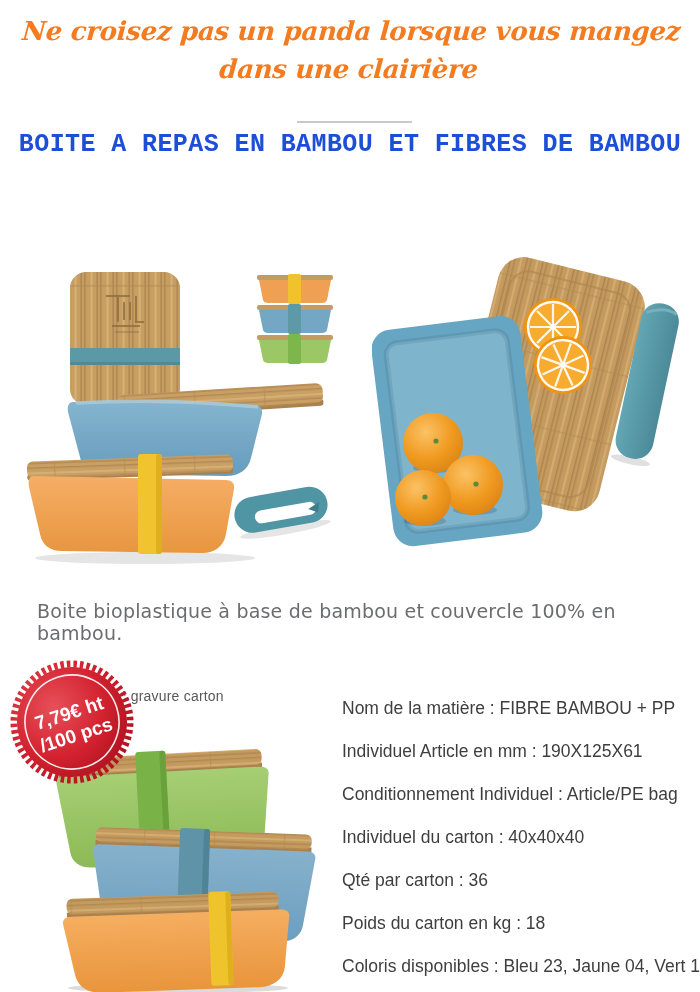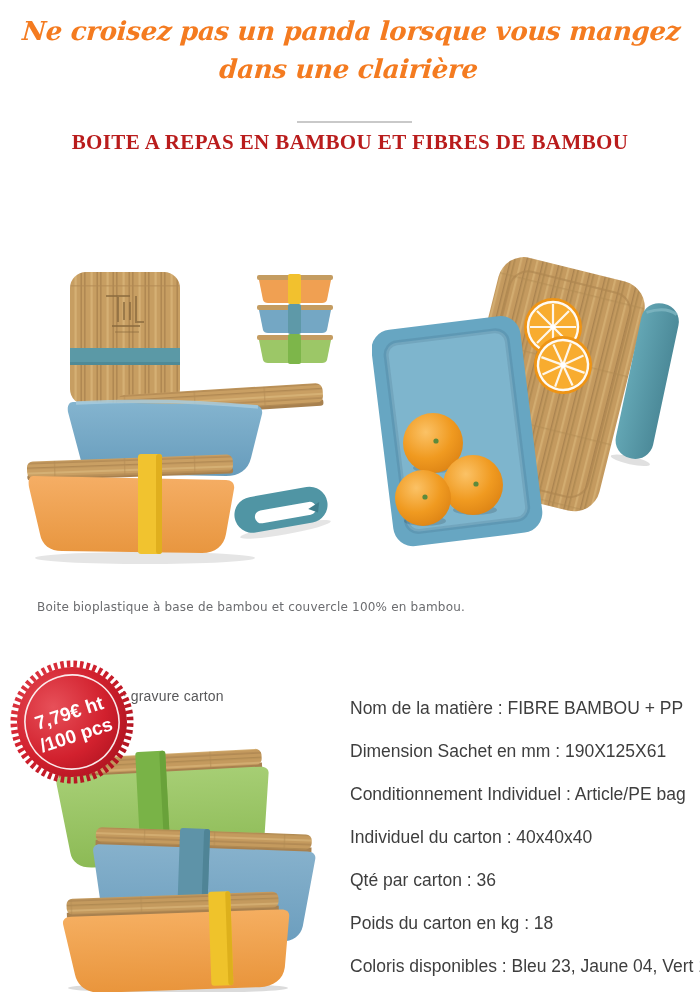--- a/index.html
+++ b/index.html
@@ -10,43 +10,43 @@
   
   .tagline {
     position:absolute; top:12px; left:0; width:700px; text-align:center;
     font-family:"DejaVu Serif", serif; font-style:italic; font-weight:bold;
     color:#F47B20; font-size:26px; line-height:38px; letter-spacing:-0.3px;
     transform:skewX(-4deg);
   }
   .divider { position:absolute; top:121px; left:297px; width:115px; height:2px; background:#c9c9c9; }
   .title {
     position:absolute; top:130px; left:0; width:700px; margin:0; text-align:center;
-    font-family:Liberation Serif, serif; font-weight:bold; font-size:21px;
-    color:#b91c1c; letter-spacing:0.4px;
+    font-family:Liberation Mono, monospace; font-weight:bold; font-size:25px;
+    color:#1d4ed8; letter-spacing:0.4px;
   }
   
   .img-main  { position:absolute; left:20px;  top:252px; }
   .img-tray  { position:absolute; left:372px; top:252px; }
   .img-stack { position:absolute; left:38px;  top:745px; }
   .badge     { position:absolute; left:8px;   top:658px; }
   
   .description {
     position:absolute; top:600px; left:37px; width:640px; margin:0;
-    font-family:"DejaVu Sans", sans-serif; font-size:12px; color:#6B6C6F;
+    font-family:"DejaVu Sans", sans-serif; font-size:19px; color:#6B6C6F;
     letter-spacing:0.2px;
   }
   .note {
     position:absolute; top:688px; left:121px;
     font-size:14px; color:#58585A; letter-spacing:0.2px;
   }
   
   .specs { position:absolute; top:697px; left:342px; width:352px; }
   .spec-line {
     height:22px; line-height:22px; margin-bottom:21px;
-    font-size:17.5px; color:#3E3E3E; white-space:nowrap;margin-left:8px;
+    font-size:17.5px; color:#3E3E3E; white-space:nowrap;
   }
 </style>
 </head>
 <body>
 
 <div class="page">
 
   <div class="tagline">
     <div>Ne croisez pas un panda lorsque vous mangez</div>
     <div>dans une clairière</div>
@@ -273,21 +273,21 @@
       <circle r="58" fill="none" stroke="url(#badgeGrad)" stroke-width="7" stroke-dasharray="3.5 3"></circle>
       <circle r="55" fill="url(#badgeGrad)"></circle>
       <circle r="47" fill="none" stroke="#FFFFFF" stroke-width="1.6" opacity="0.9"></circle>
       <text y="-3" text-anchor="middle" font-family="Liberation Sans, sans-serif" font-size="19" font-weight="bold" fill="#FFFFFF">7,79€ ht</text>
       <text y="20" text-anchor="middle" font-family="Liberation Sans, sans-serif" font-size="19" font-weight="bold" fill="#FFFFFF">/100 pcs</text>
     </g>
   </svg>
 
   <div class="specs">
     <div class="spec-line">Nom de la matière : FIBRE BAMBOU + PP</div>
-    <div class="spec-line">Dimension Sachet en mm : 190X125X61</div>
+    <div class="spec-line">Individuel Article en mm : 190X125X61</div>
     <div class="spec-line">Conditionnement Individuel : Article/PE bag</div>
     <div class="spec-line">Individuel du carton : 40x40x40</div>
     <div class="spec-line">Qté par carton : 36</div>
     <div class="spec-line">Poids du carton en kg : 18</div>
     <div class="spec-line">Coloris disponibles : Bleu 23, Jaune 04, Vert 19.</div>
   </div>
 
 </div>
 
 </body></html>

